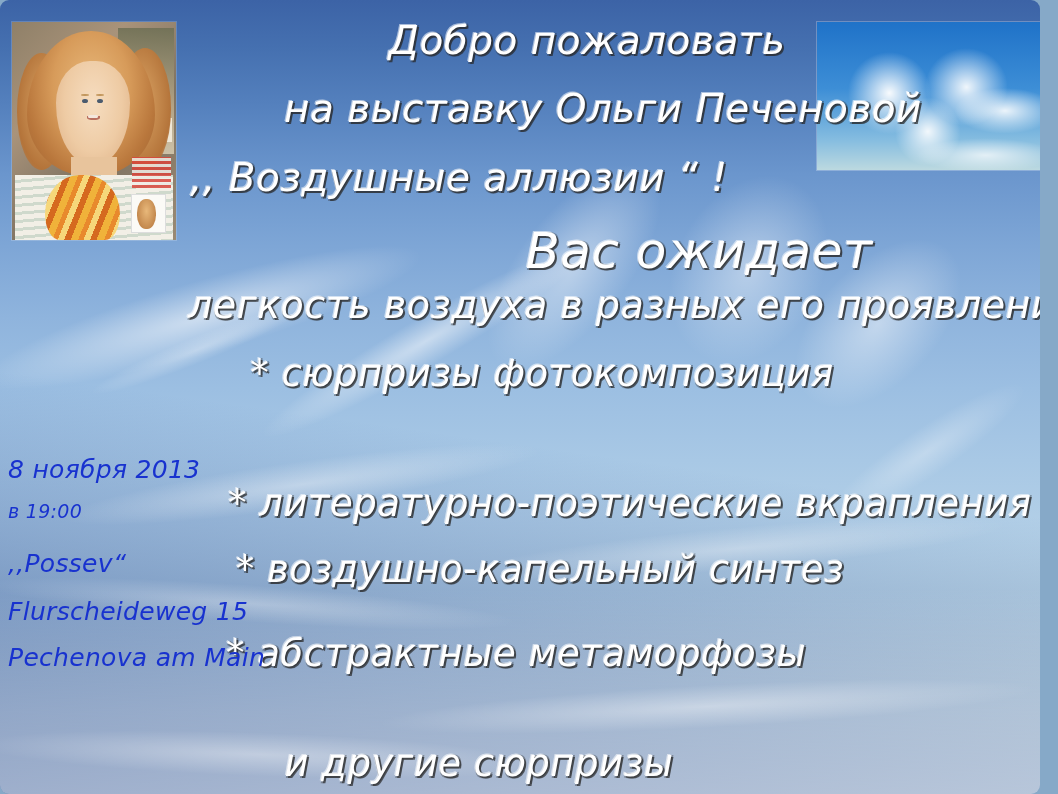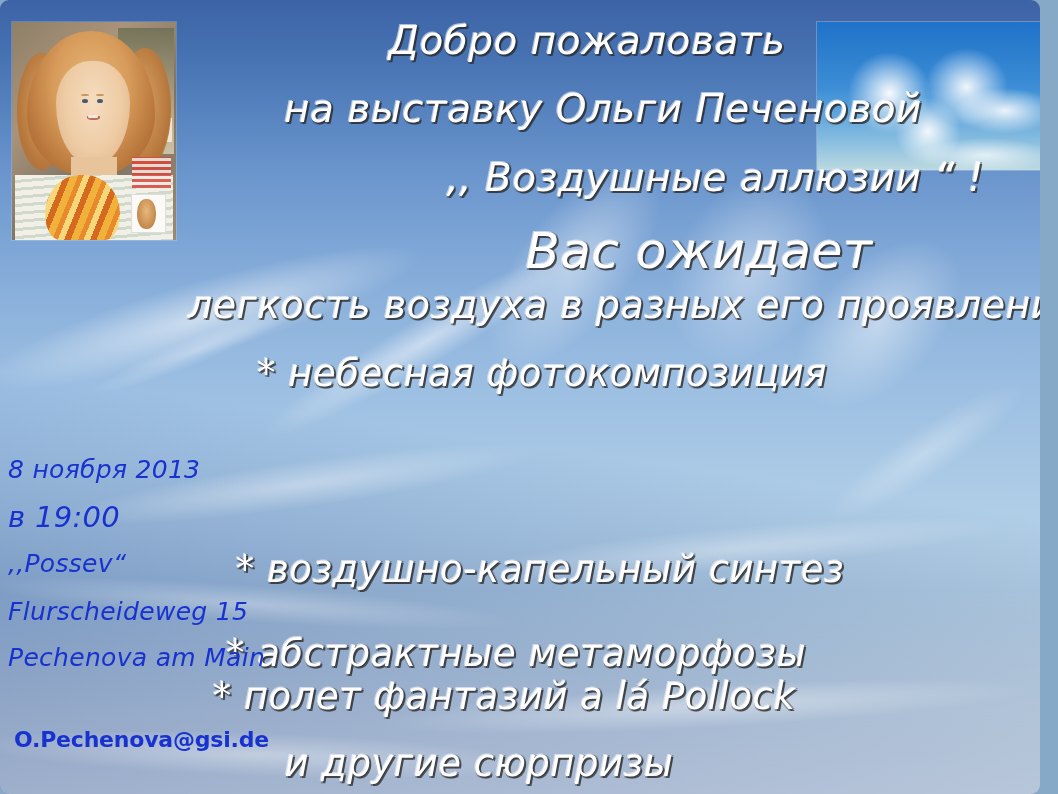--- a/index.html
+++ b/index.html
@@ -212,43 +212,42 @@
     <div class="scarf"></div>
     <div class="minipic"></div>
   </div>
 
   <div id="cloud-inset"></div>
 
   <div class="white-line" style="left:0;right:0;top:18px;text-align:center;font-size:39px;padding-left:190px;padding-right:56px;">Добро пожаловать</div>
 
   <div class="white-line" style="left:0;right:0;top:86px;text-align:center;font-size:39px;padding-left:190px;padding-right:24px;">на выставку Ольги Печеновой</div>
 
-  <div class="white-line" style="left:0;right:0;top:155px;text-align:right;font-size:39px;padding-left:190px;padding-right:56px;">,, Воздушные аллюзии “ !</div>
+  <div class="white-line" style="left:0;right:0;top:155px;text-align:left;font-size:39px;padding-left:190px;padding-right:56px;">,, Воздушные аллюзии “ !</div>
 
   <div class="white-line" style="left:0;right:22px;top:222px;text-align:center;font-size:50px;padding-left:380px;">Вас ожидает</div>
 
   <div class="white-line" style="left:188px;top:283px;font-size:38px;">легкость воздуха в разных его проявлениях:</div>
 
-  <div class="white-line" style="left:0;right:0;top:352px;text-align:center;font-size:37px;padding-left:60px;padding-right:16px;">* небесная фотокомпозиция</div>
-
-
+  <div class="white-line" style="left:0;right:0;top:352px;text-align:center;font-size:37px;padding-left:60px;padding-right:16px;">* сюрпризы фотокомпозиция</div>
+
+
+  <div class="white-line" style="left:228px;top:482px;font-size:37px;">* литературно-поэтические вкрапления</div>
 
   <div class="white-line" style="left:0;right:0;top:548px;text-align:center;font-size:37px;padding-left:78px;padding-right:38px;">* воздушно-капельный синтез</div>
 
   <div class="white-line" style="left:0;right:0;top:632px;text-align:center;font-size:37px;padding-left:78px;padding-right:86px;">* абстрактные метаморфозы</div>
 
-  <div class="white-line" style="left:0;right:0;top:675px;text-align:center;font-size:37px;padding-left:78px;padding-right:110px;">* полет фантазий a lá Pollock</div>
 
   <div class="white-line" style="left:0;right:0;top:742px;text-align:center;font-size:37px;padding-left:78px;padding-right:160px;">и другие сюрпризы</div>
 
   <div class="blue-line" style="left:8px;top:455px;font-size:25px;">8 ноября 2013</div>
 
-  <div class="blue-line" style="left:8px;top:500px;font-size:29px;">в 19:00</div>
+  <div class="blue-line" style="left:8px;top:500px;font-size:19px;">в 19:00</div>
 
   <div class="blue-line" style="left:8px;top:549px;font-size:25px;">,,Possev“</div>
 
   <div class="blue-line" style="left:8px;top:597px;font-size:25px;text-align:right;">Flurscheideweg 15</div>
 
   <div class="blue-line" style="left:8px;top:643px;font-size:25px;">Pechenova am Main</div>
 
-  <div id="email" style="left:14px;top:727px;font-size:22px;">O.Pechenova@gsi.de</div>
 
 </div>
 
 </body></html>

